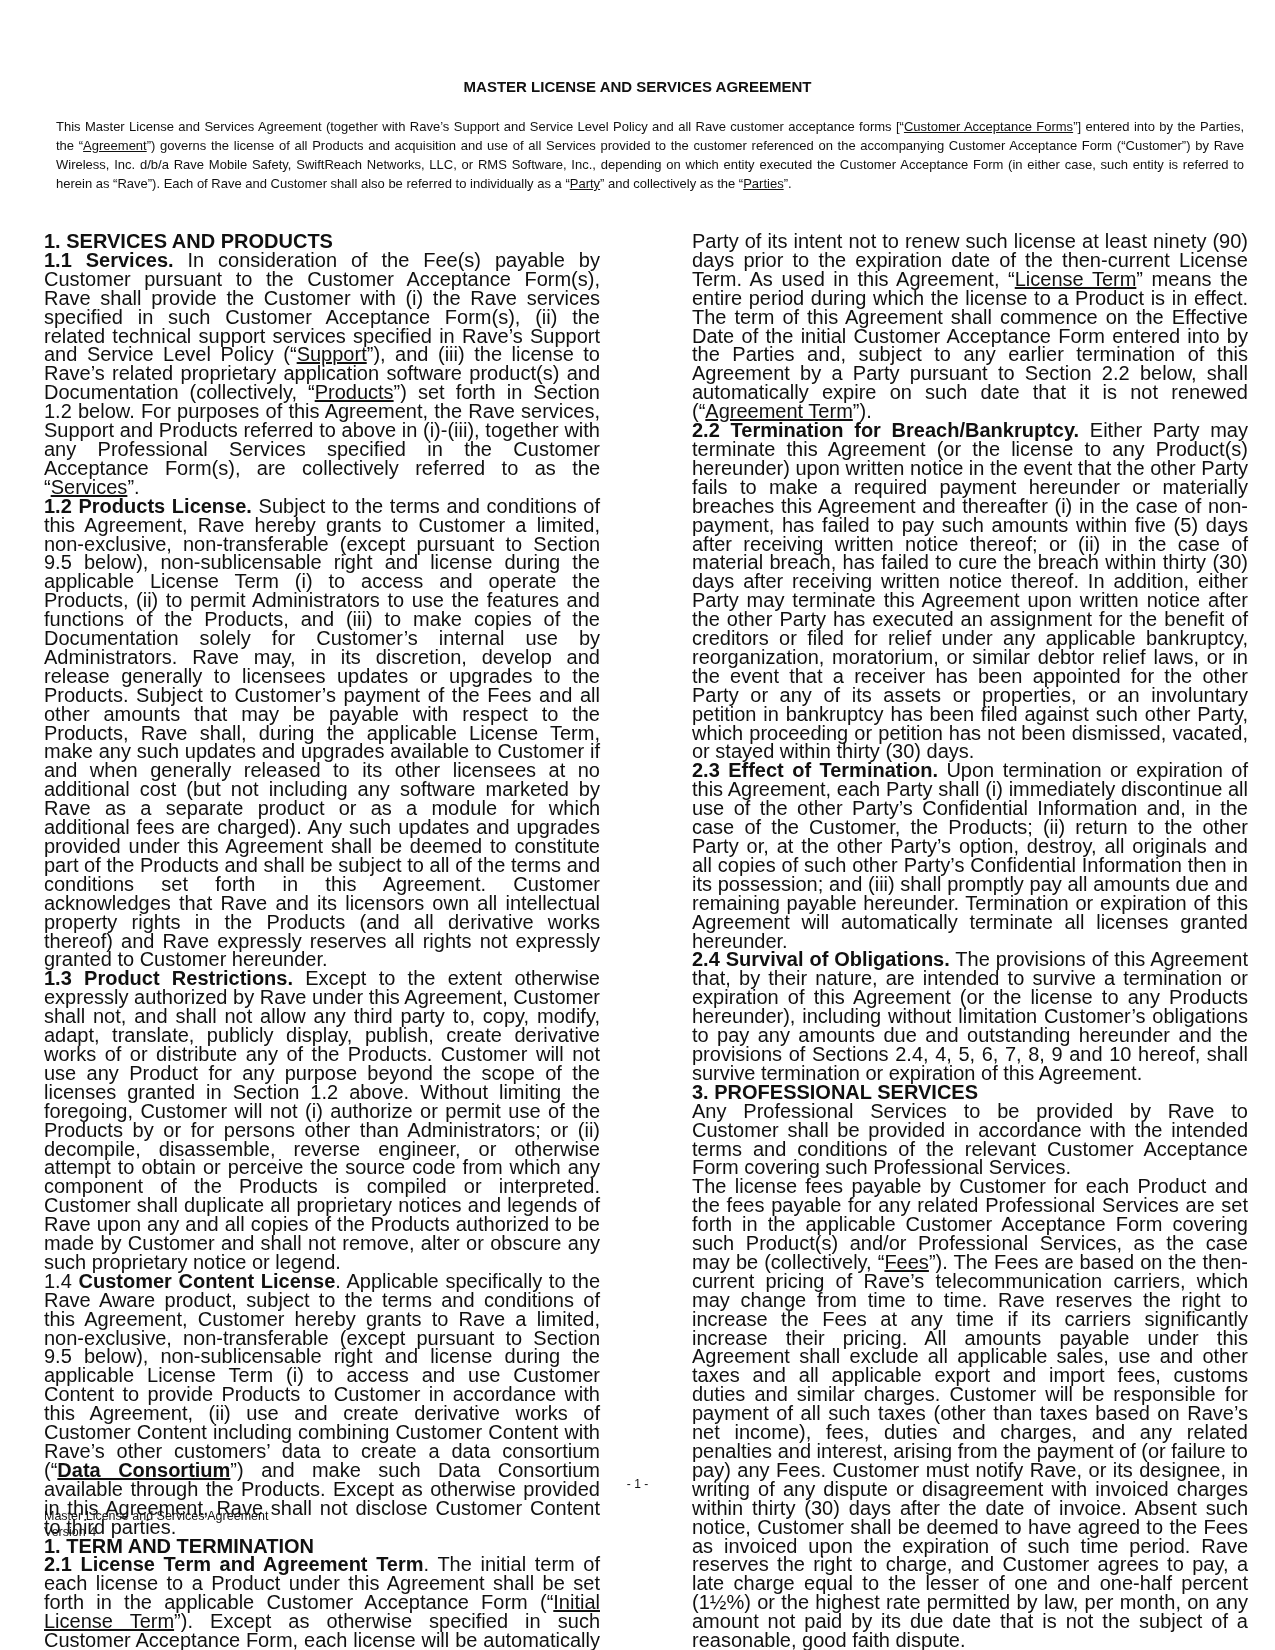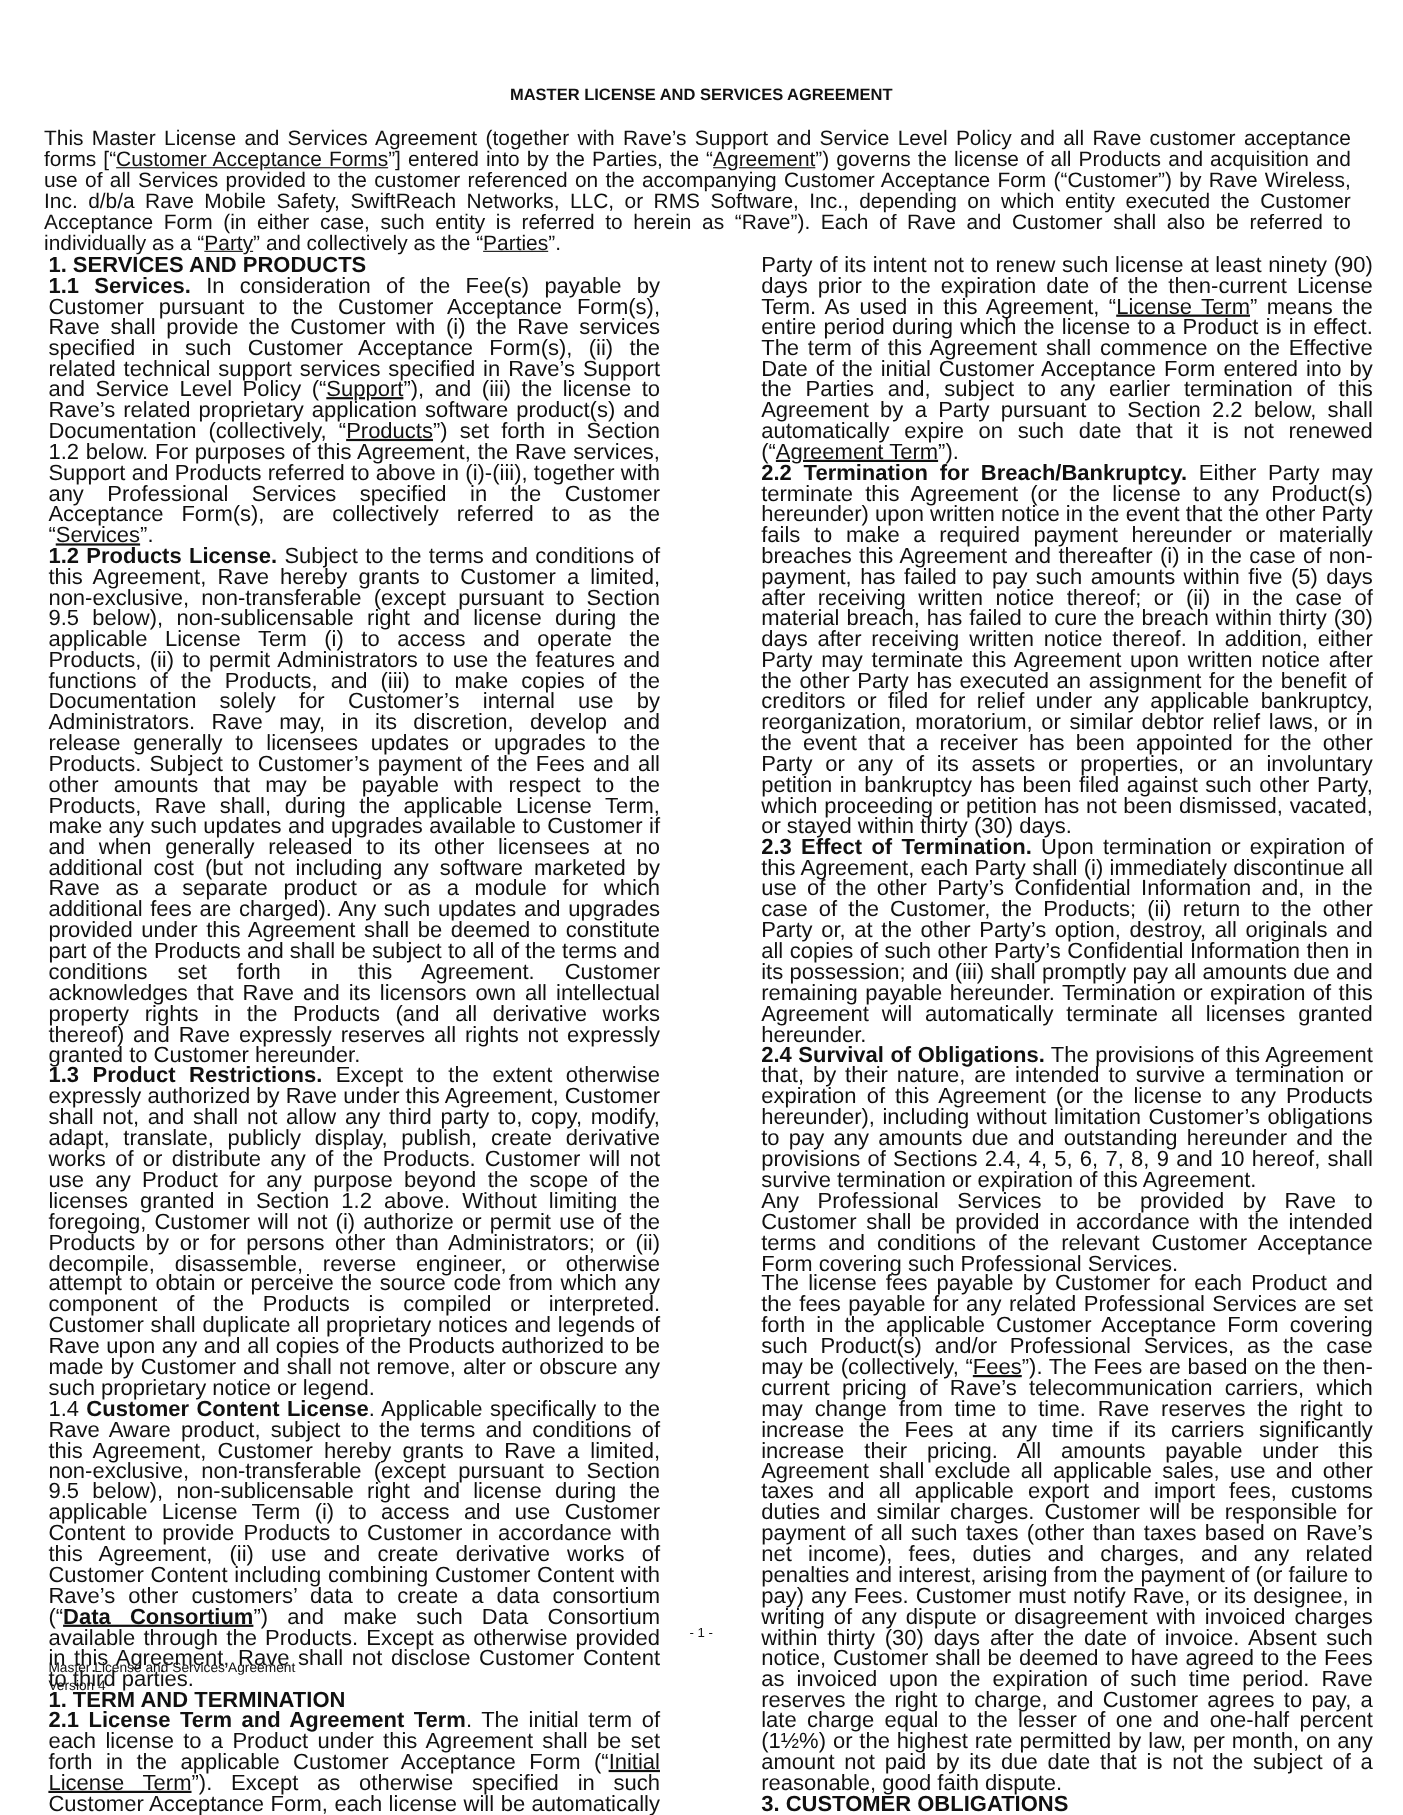--- a/index.html
+++ b/index.html
@@ -1,18 +1,18 @@
 <!DOCTYPE html>
 <html><head>
 <meta charset="utf-8">
 <style>
   html,body{margin:0;padding:0;background:#fff;}
   body{width:1275px;height:1650px;position:relative;font-family:"Liberation Sans",sans-serif;color:#111;}
   .title{position:absolute;top:78px;left:0;width:1275px;text-align:center;font-weight:bold;font-size:15px;}
-  .intro{position:absolute;top:117px;left:40px;width:1188px;font-size:19px;line-height:19px;text-align:justify;}
+  .intro{position:absolute;top:117px;left:56px;width:1188px;font-size:13px;line-height:19px;text-align:justify;}
   .col{position:absolute;top:232px;width:556px;font-size:20px;line-height:18.9px;text-align:justify;}
   .col.left{left:44px;}
   .col.right{left:692px;top:232px;}
   .col p{margin:0;}
   .h{font-weight:bold;margin:0;}
   b{font-weight:bold;}
   u{text-decoration:underline;}
   .pagenum{position:absolute;top:1477px;left:0;width:1275px;text-align:center;font-size:12px;}
   .footer{position:absolute;top:1508px;left:44px;font-size:12.5px;line-height:16px;}
 </style>
@@ -31,20 +31,21 @@
   <p><span>1.4  </span><b>Customer Content License</b><span>. Applicable specifically to the Rave Aware product, subject to the terms and conditions of this Agreement, Customer hereby grants to Rave a limited, non-exclusive, non-transferable (except pursuant to Section 9.5 below), non-sublicensable right and license during the applicable License Term (i) to access and use Customer Content to provide Products to Customer in accordance with this Agreement, (ii) use and create derivative works of Customer Content including combining Customer Content with Rave’s other customers’ data to create a data consortium (“</span><b><u>Data Consortium</u></b><span>”) and make such Data Consortium available through the Products. Except as otherwise provided in this Agreement, Rave shall not disclose Customer Content to third parties.</span></p>
   <p class="h">1.  TERM AND TERMINATION</p>
   <p><b>2.1  License Term and Agreement Term</b><span>.  The initial term of each license to a Product under this Agreement shall be set forth in the applicable Customer Acceptance Form (“</span><u>Initial License Term</u><span>”). Except as otherwise specified in such Customer Acceptance Form, each license will be automatically renewed on the same terms and conditions herein for successive one-year terms (each, a “</span><u>Renewal License Term</u><span id="split-a">”), at Rave’s then-current pricing, unless either Party provides written notice to the other </span></p>
 </div>
 
 <div class="col right">
   <p><span id="split-b">Party of its intent not to renew such license at least ninety (90) days prior to the expiration date of the then-current License Term.  As used in this Agreement, “</span><u>License Term</u><span>” means the entire period during which the license to a Product is in effect. The term of this Agreement shall commence on the Effective Date of the initial Customer Acceptance Form entered into by the Parties and, subject to any earlier termination of this Agreement by a Party pursuant to Section 2.2 below, shall automatically expire on such date that it is not renewed (“</span><u>Agreement Term</u><span>”).</span></p>
   <p><b>2.2  Termination for Breach/Bankruptcy.</b><span>  Either Party may terminate this Agreement (or the license to any Product(s) hereunder) upon written notice in the event that the other Party fails to make a required payment hereunder or materially breaches this Agreement and thereafter (i) in the case of non-payment, has failed to pay such amounts within five (5) days after receiving written notice thereof; or (ii) in the case of material breach, has failed to cure the breach within thirty (30) days after receiving written notice thereof.  In addition, either Party may terminate this Agreement upon written notice after the other Party has executed an assignment for the benefit of creditors or filed for relief under any applicable bankruptcy, reorganization, moratorium, or similar debtor relief laws, or in the event that a receiver has been appointed for the other Party or any of its assets or properties, or an involuntary petition in bankruptcy has been filed against such other Party, which proceeding or petition has not been dismissed, vacated, or stayed within thirty (30) days.</span></p>
   <p><b>2.3  Effect of Termination.</b><span>   Upon termination or expiration of this Agreement, each Party shall (i) immediately discontinue all use of the other Party’s Confidential Information and, in the case of the Customer, the Products; (ii) return to the other Party or, at the other Party’s option, destroy, all originals and all copies of such other Party’s Confidential Information then in its possession; and (iii) shall promptly pay all amounts due and remaining payable hereunder.  Termination or expiration of this Agreement will automatically terminate all licenses granted hereunder.</span></p>
   <p><b>2.4 Survival of Obligations.</b><span>  The provisions of this Agreement that, by their nature, are intended to survive a termination or expiration of this Agreement (or the license to any Products hereunder), including without limitation Customer’s obligations to pay any amounts due and outstanding hereunder and the provisions of Sections 2.4, 4, 5, 6, 7, 8, 9 and 10 hereof, shall survive termination or expiration of this Agreement.</span></p>
+  <p class="h">3.  PROFESSIONAL SERVICES</p>
   <p>Any Professional Services to be provided by Rave to Customer shall be provided in accordance with the intended terms and conditions of the relevant Customer Acceptance Form covering such Professional Services.</p>
   <p><span>The license fees payable by Customer for each Product and the fees payable for any related Professional Services are set forth in the applicable Customer Acceptance Form covering such Product(s) and/or Professional Services, as the case may be (collectively, “</span><u>Fees</u><span>”).  The Fees are based on the then-current pricing of Rave’s telecommunication carriers, which may change from time to time. Rave reserves the right to increase the Fees at any time if its carriers significantly increase their pricing. All amounts payable under this Agreement shall exclude all applicable sales, use and other taxes and all applicable export and import fees, customs duties and similar charges.  Customer will be responsible for payment of all such taxes (other than taxes based on Rave’s net income), fees, duties and charges, and any related penalties and interest, arising from the payment of (or failure to pay) any Fees.  Customer must notify Rave, or its designee, in writing of any dispute or disagreement with invoiced charges within thirty (30) days after the date of invoice.  Absent such notice, Customer shall be deemed to have agreed to the Fees as invoiced upon the expiration of such time period.  Rave reserves the right to charge, and Customer agrees to pay, a late charge equal to the lesser of one and one-half percent (1½%) or the highest rate permitted by law, per month, on any amount not paid by its due date that is not the subject of a reasonable, good faith dispute.</span></p>
   <p class="h">3.  CUSTOMER OBLIGATIONS</p>
 </div>
 
 <div class="pagenum">- 1 -</div>
 
 <div class="footer">
   <div>Master License and Services Agreement</div>
   <div>Version 4</div>

